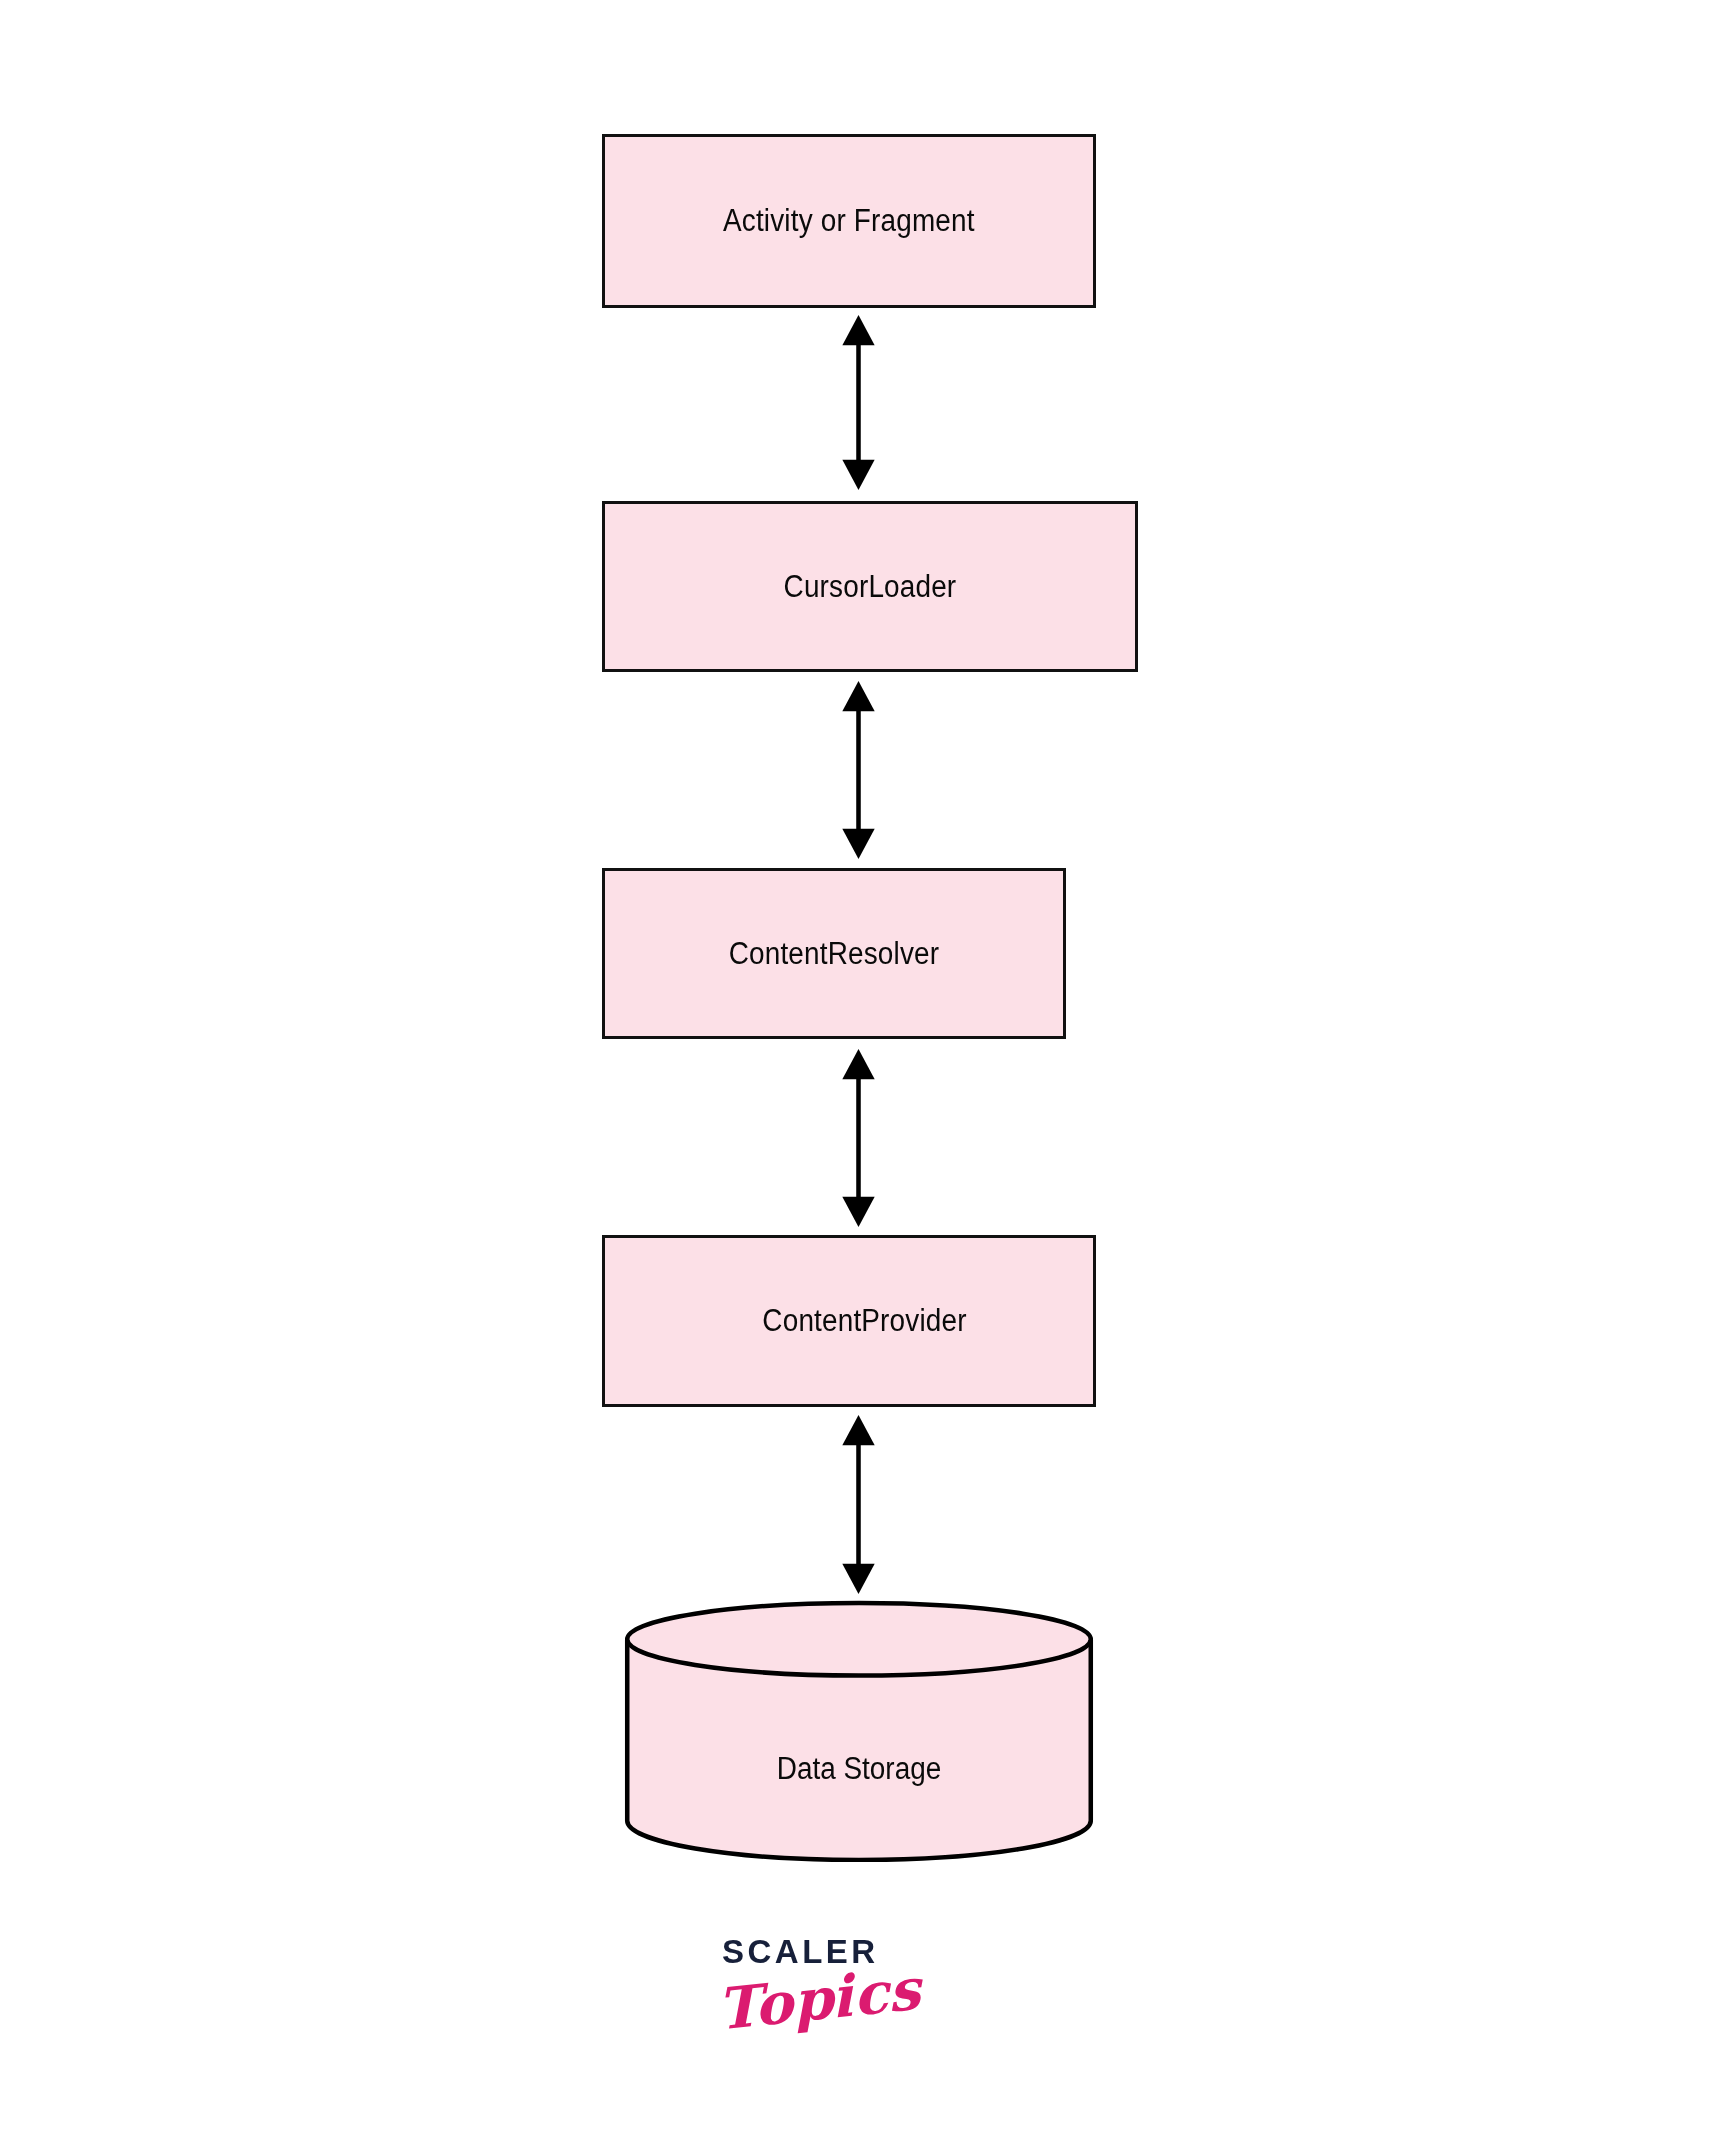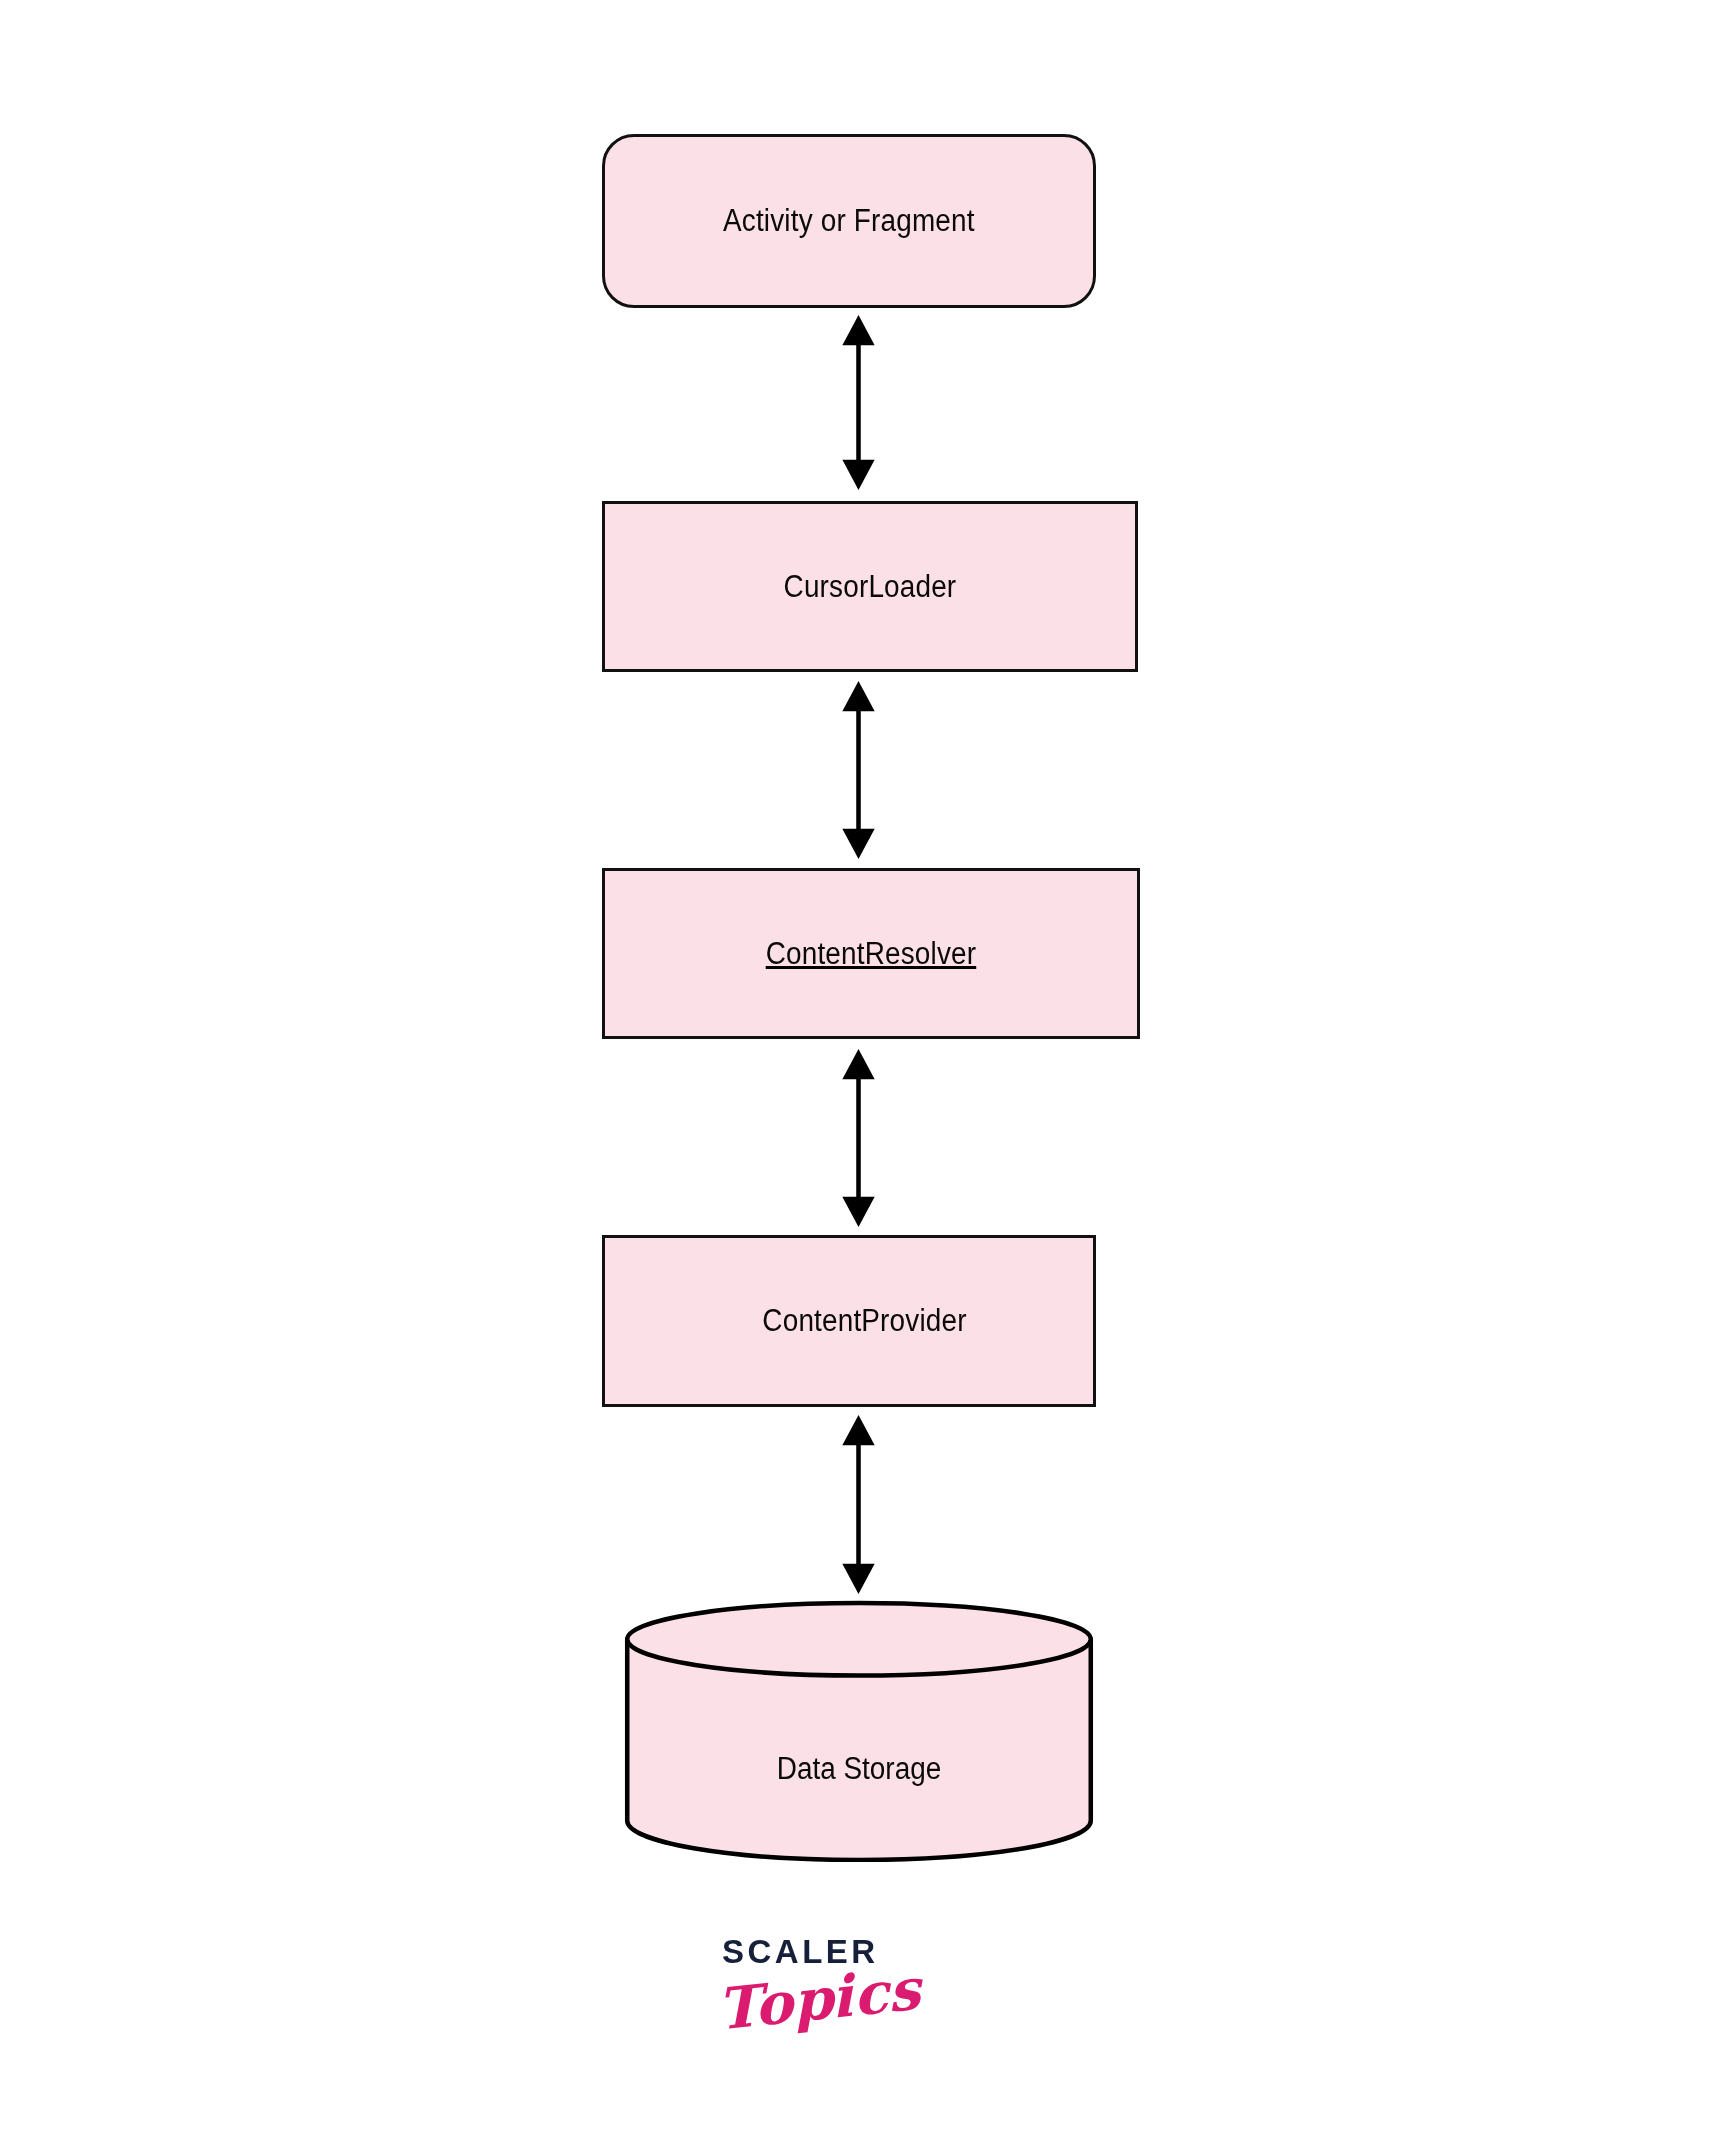--- a/index.html
+++ b/index.html
@@ -93,21 +93,21 @@
     display: block;
     margin-top: -3px;
     transform: rotate(-6deg) skewX(-6deg);
   }
 </style>
 </head>
 <body>
 
 <div id="diagram-root">
 
-  <div class="node rect-node" style="left:602px; top:134px; width:494px; height:174px;border-radius:32px;">
+  <div class="node rect-node" style="left:602px; top:134px; width:494px; height:174px;">
     <span class="node-label">Activity or Fragment</span>
   </div>
 
   <div class="connector" style="left:828px; top:313px; width:61px; height:179px;">
     <svg width="61" height="179" viewBox="0 0 120 355" xmlns="http://www.w3.org/2000/svg">
       <line x1="60" y1="30" x2="60" y2="325" stroke="#000000" stroke-width="9"></line>
       <polygon points="60,4 92,64 28,64" fill="#000000"></polygon>
       <polygon points="60,351 92,291 28,291" fill="#000000"></polygon>
     </svg>
   </div>
@@ -117,21 +117,21 @@
   </div>
 
   <div class="connector" style="left:828px; top:679px; width:61px; height:182px;">
     <svg width="61" height="182" viewBox="0 0 120 360" xmlns="http://www.w3.org/2000/svg">
       <line x1="60" y1="30" x2="60" y2="330" stroke="#000000" stroke-width="9"></line>
       <polygon points="60,4 92,64 28,64" fill="#000000"></polygon>
       <polygon points="60,356 92,296 28,296" fill="#000000"></polygon>
     </svg>
   </div>
 
-  <div class="node rect-node" style="left:602px; top:868px; width:538px; height:171px;text-decoration:underline;">
+  <div class="node rect-node" style="left:602px; top:868px; width:464px; height:171px;">
     <span class="node-label">ContentResolver</span>
   </div>
 
   <div class="connector" style="left:828px; top:1047px; width:61px; height:182px;">
     <svg width="61" height="182" viewBox="0 0 120 360" xmlns="http://www.w3.org/2000/svg">
       <line x1="60" y1="30" x2="60" y2="330" stroke="#000000" stroke-width="9"></line>
       <polygon points="60,4 92,64 28,64" fill="#000000"></polygon>
       <polygon points="60,356 92,296 28,296" fill="#000000"></polygon>
     </svg>
   </div>

